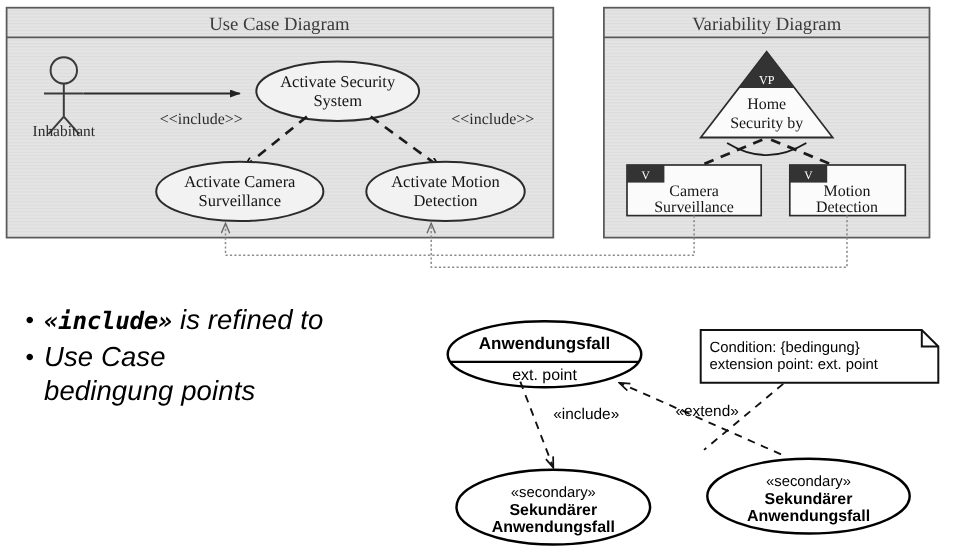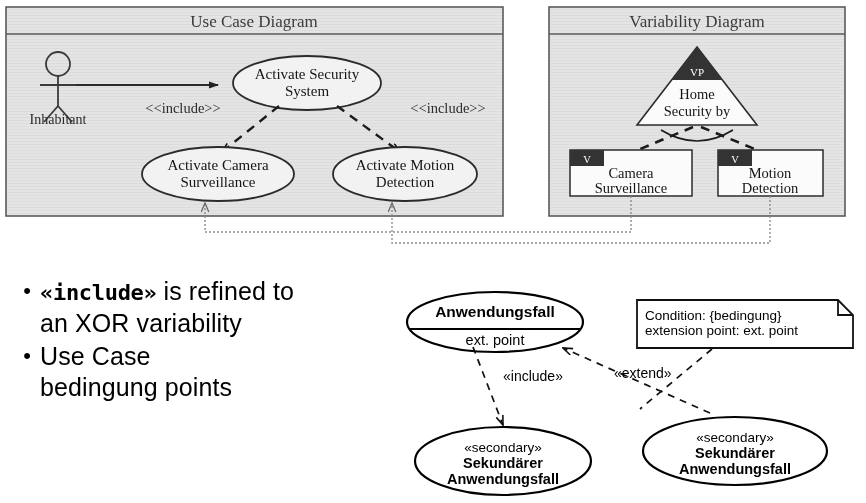--- a/index.html
+++ b/index.html
@@ -15,21 +15,21 @@
     position:absolute;left:14px;top:276px;width:400px;
   }
   .bullet-row{
     display:flex;align-items:flex-start;margin-bottom:2px;
   }
   .bullet-dot{
     width:26px;flex:0 0 26px;text-align:center;
     font-size:22px;line-height:30px;color:#000;
   }
   .bullet-text{
-    font-size:25px;line-height:31px;color:#000;letter-spacing:.1px;
+    font-size:25px;line-height:31px;color:#000;letter-spacing:.1px;font-style:italic;
   }
   .mono{
     font-family:"DejaVu Sans Mono","Liberation Mono",monospace;
     font-weight:700;font-size:22px;letter-spacing:-.3px;
   }
 </style>
 </head>
 <body>
 
 <div class="stage">
@@ -172,21 +172,20 @@
         <text x="735" y="474" text-anchor="middle" font-weight="700" font-family="'Liberation Sans', sans-serif" font-size="14.5" fill="#000">Anwendungsfall</text>
       </g>
     </g>
   </svg>
 
   <div class="bullets">
     <div class="bullet-row">
       <div class="bullet-dot">•</div>
       <div class="bullet-text">
         <span class="mono">«include»</span><span> is refined to</span><br>
-        <span>an XOR variability</span>
       </div>
     </div>
     <div class="bullet-row">
       <div class="bullet-dot">•</div>
       <div class="bullet-text">
         <span>Use Case</span><br>
         <span>bedingung points</span>
       </div>
     </div>
   </div>

